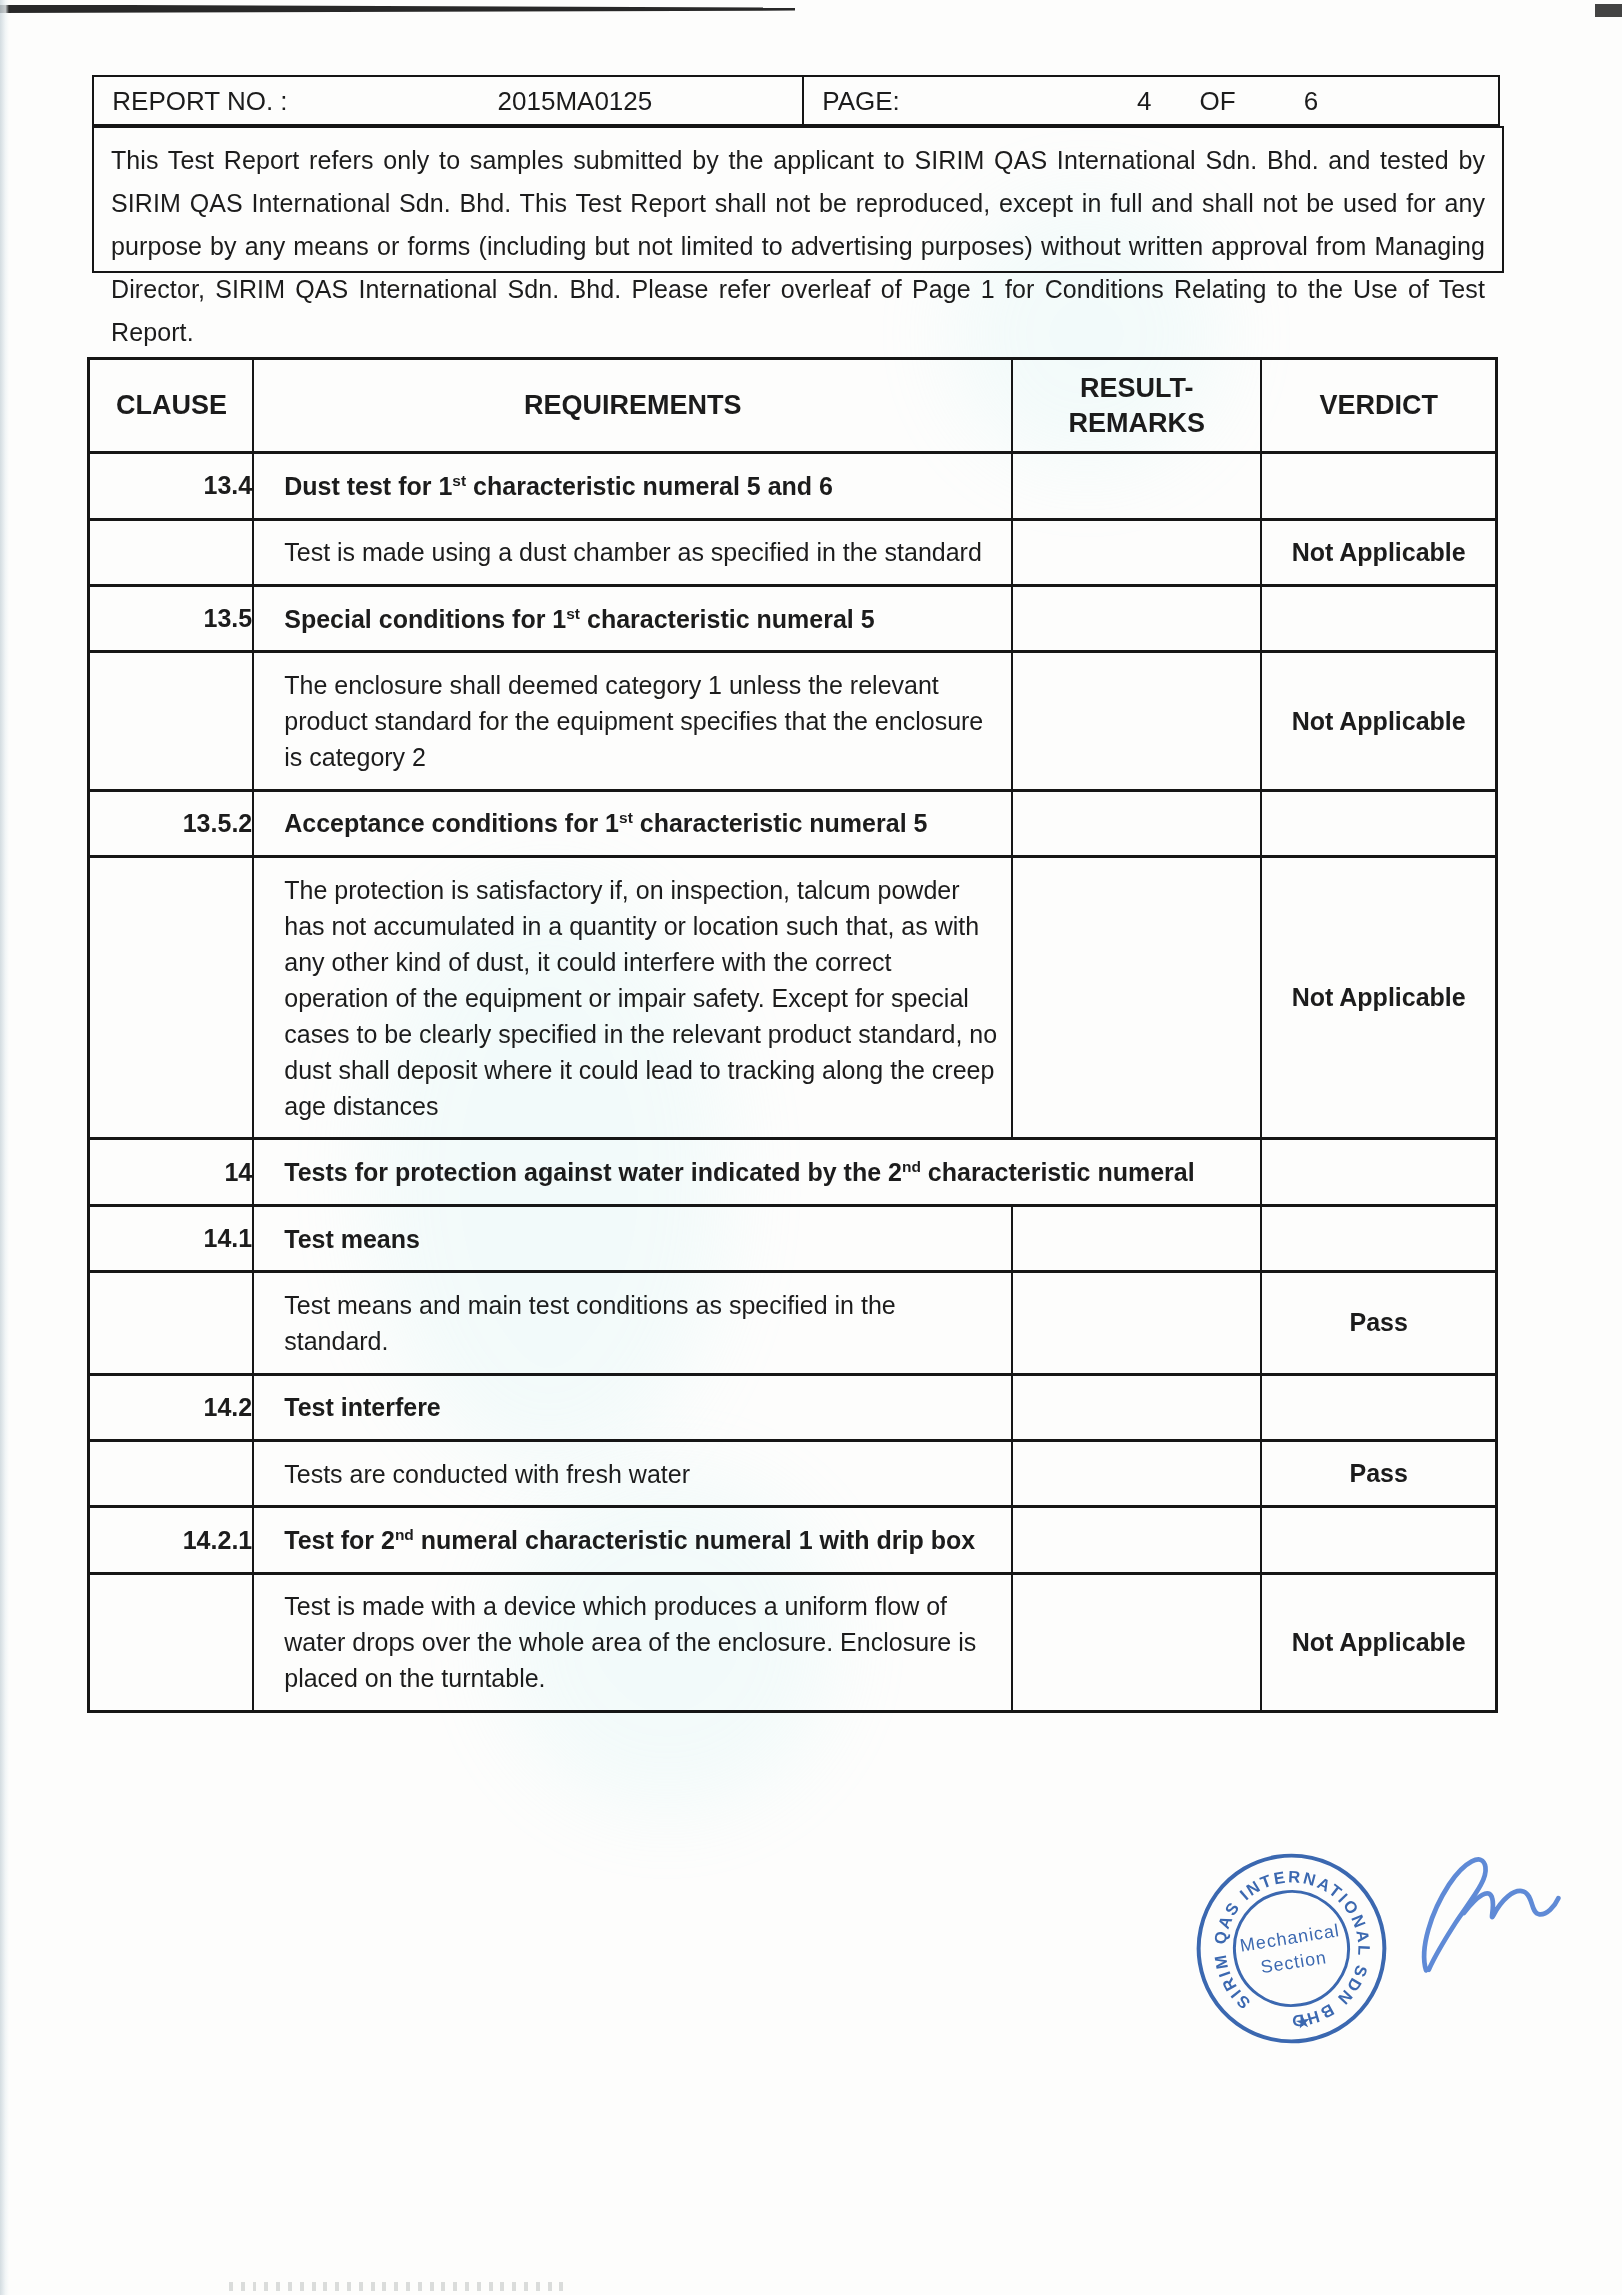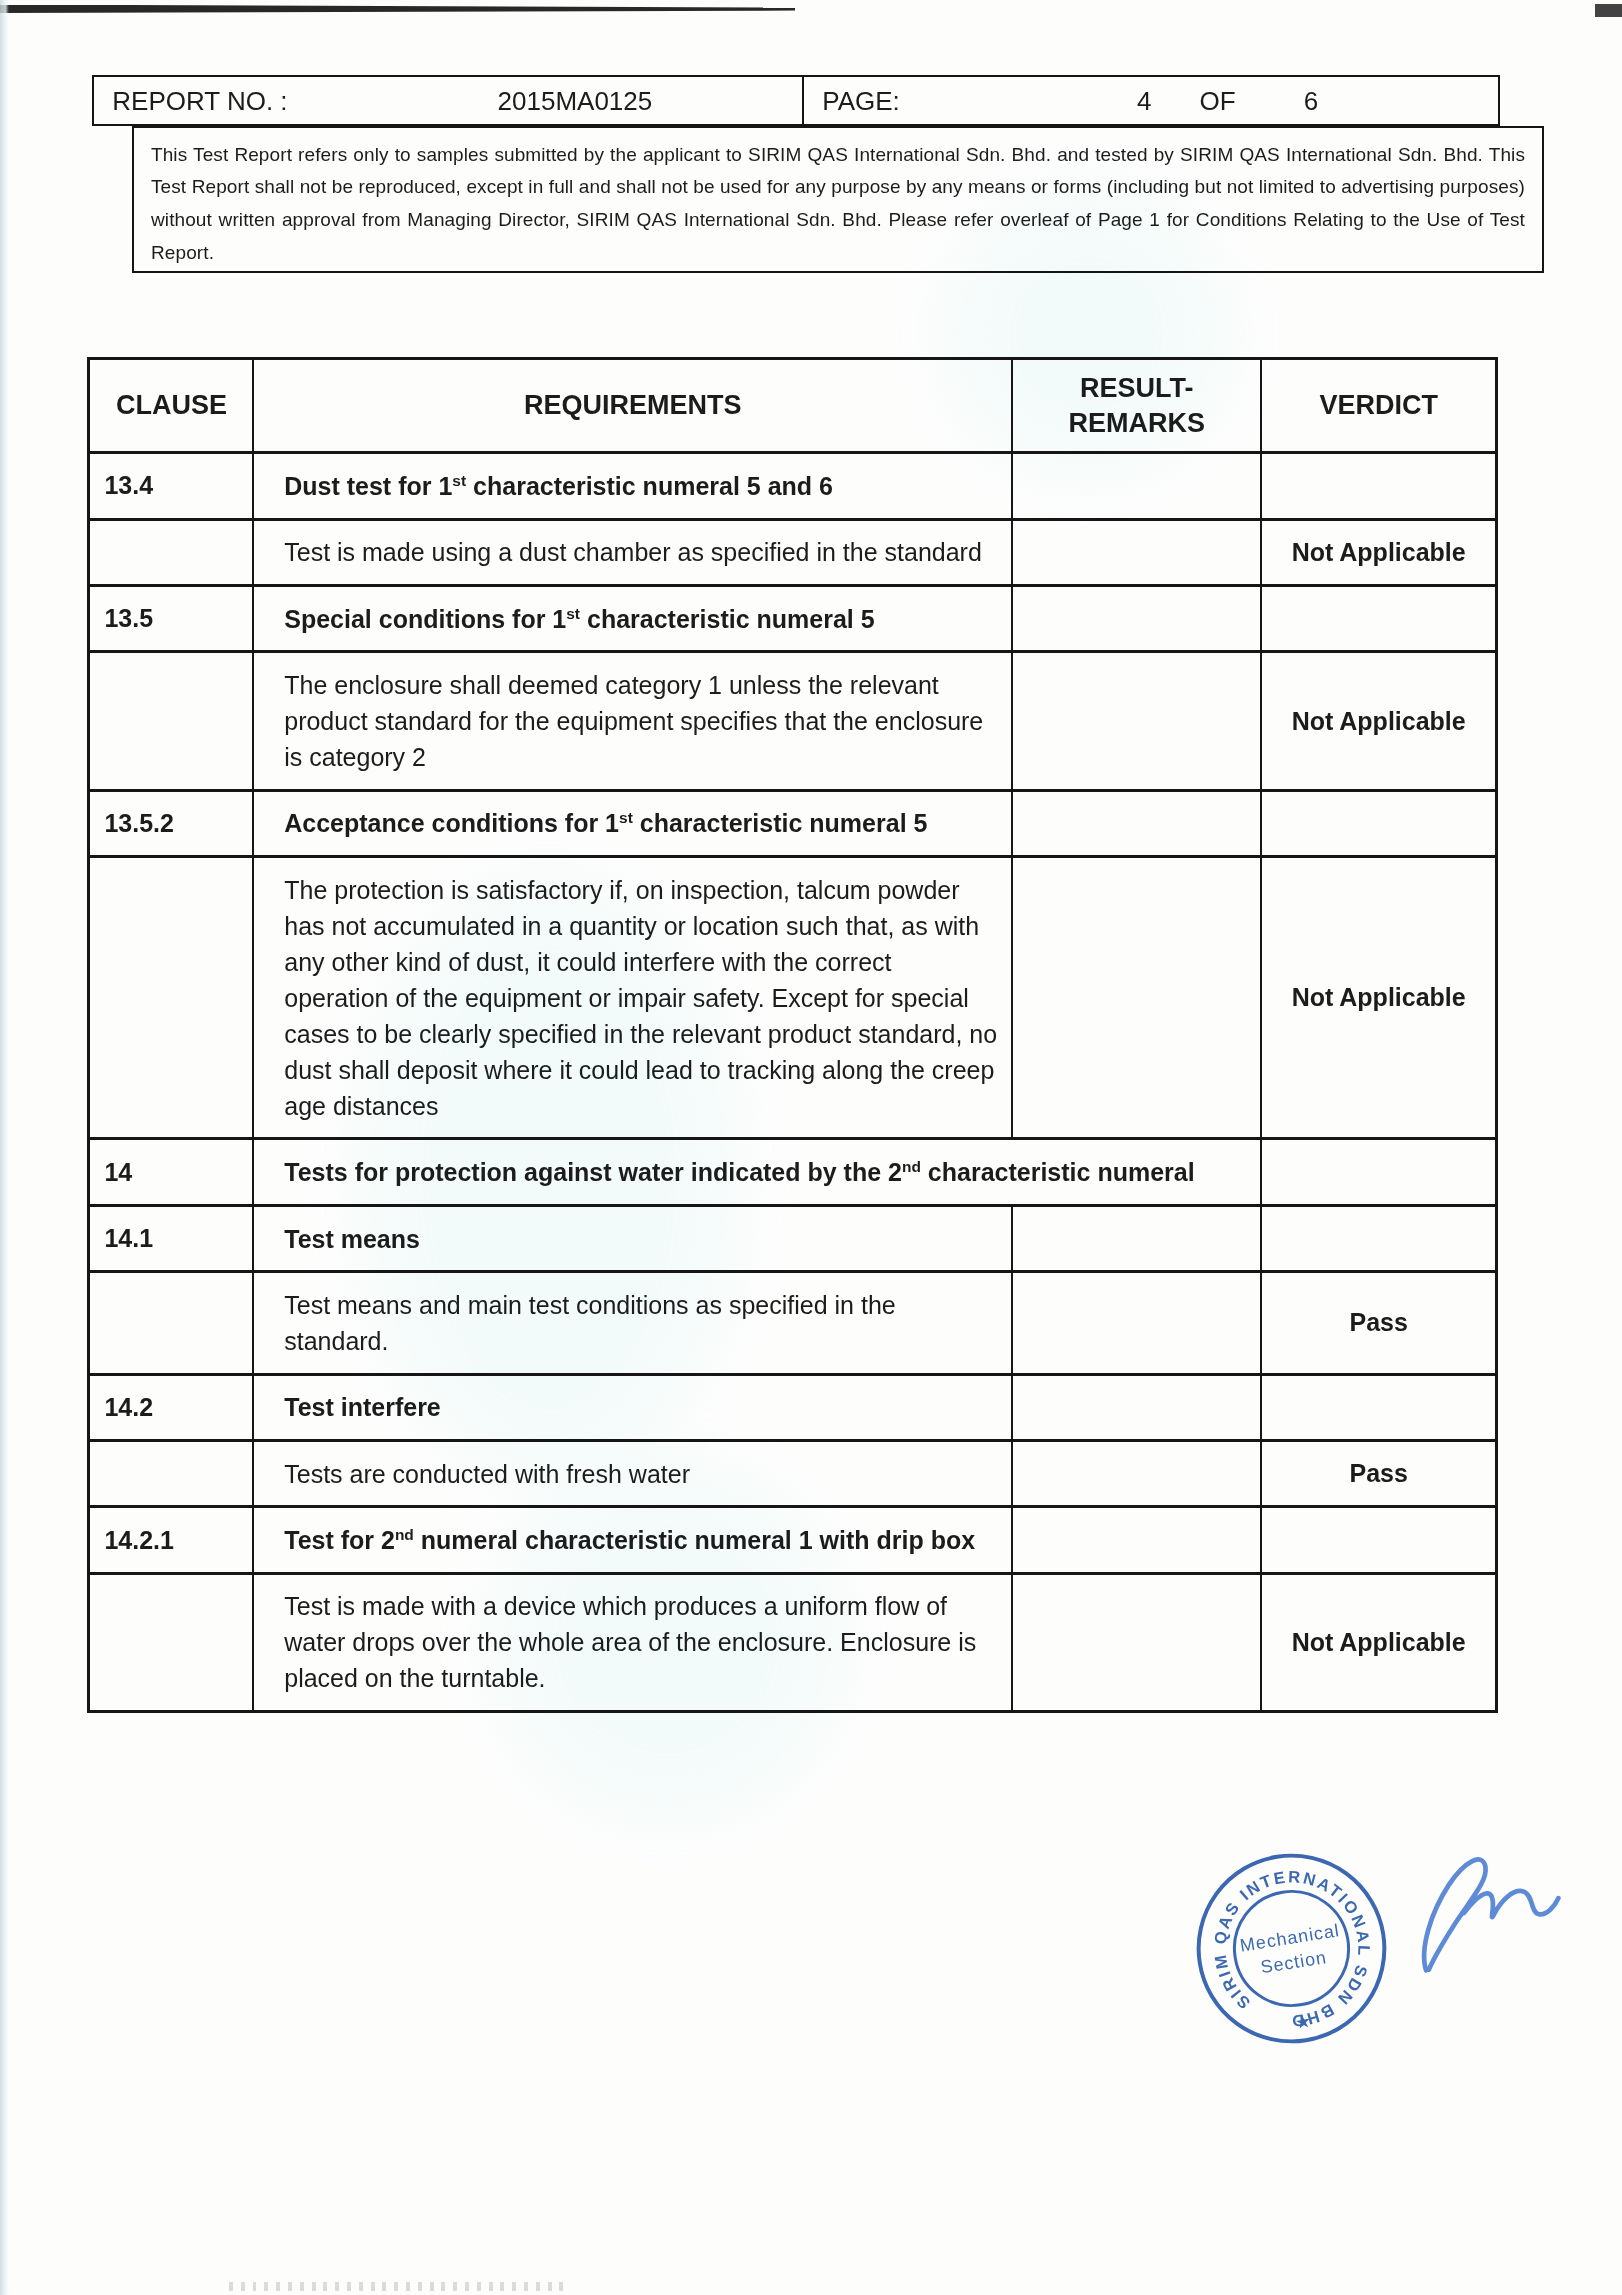--- a/index.html
+++ b/index.html
@@ -32,33 +32,33 @@
   .hdr .lab { position:absolute; left:18.3px; top:50%; transform:translateY(-50%); }
   .hdr .val { position:absolute; top:50%; transform:translateY(-50%); }
   .v-report { left:57%; }
   .v-pg4 { left:48%; }
   .v-pgof { left:57%; }
   .v-pg11 { left:72%; }
 
   
   .disc { position:absolute; left:92px; top:126px; width:1412px; height:147px;
     border:2px solid #151515; padding:10.5px 17px 6.5px 17px;
-    font-size:19px; line-height:1.72; text-align:justify; letter-spacing:0.1px;margin-left:40px; }
+    font-size:25px; line-height:1.72; text-align:justify; letter-spacing:0.1px; }
 
   
   table.req { position:absolute; left:87px; top:357px; width:1411px;
     border-collapse:collapse; table-layout:fixed; font-size:25px; }
   table.req, table.req th, table.req td { border:2px solid #161616; }
   table.req th, table.req td { border-top-width:3.3px; border-bottom-width:3.3px; }
   table.req { border-width:3.3px; }
   col.c-clause { width:11.7%; } col.c-req { width:53.9%; }
   col.c-res { width:17.7%; } col.c-verd { width:16.7%; }
   th { font-size:27px; font-weight:700; text-align:center; padding:10.5px 26px; line-height:1.3; }
   td { vertical-align:middle; padding:13.7px 0; }
-  td.cl { font-weight:700; padding-left:14.4px; vertical-align:middle; }
+  td.cl { font-weight:700; padding-left:14.4px; vertical-align:middle;text-align:right; }
   td.rq { padding-left:30px; padding-right:9px; line-height:1.44; }
   td.rq.b { font-weight:700; }
   td.vd { font-weight:700; text-align:center; }
   sup { font-size:62%; vertical-align:super; line-height:0; }
 
   
   .stamp { position:absolute; left:1192px; top:1849px; width:199px; height:199px;
     transform:rotate(-9deg); opacity:.93; }
   .stamp svg { width:100%; height:100%; }
   

